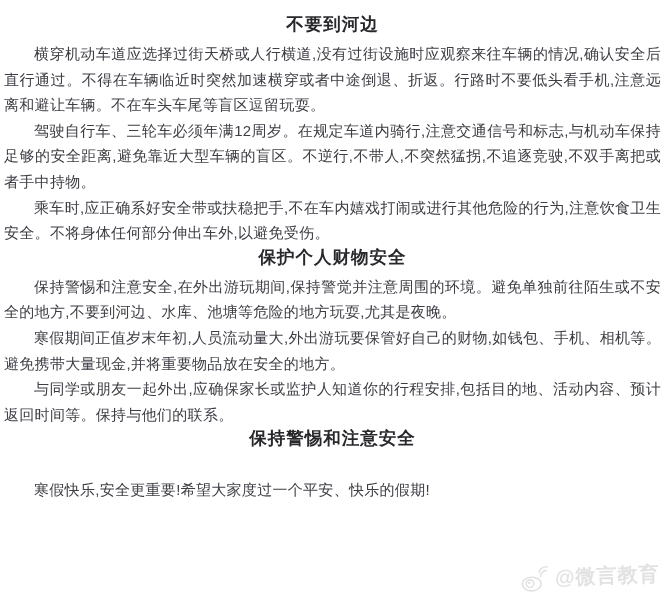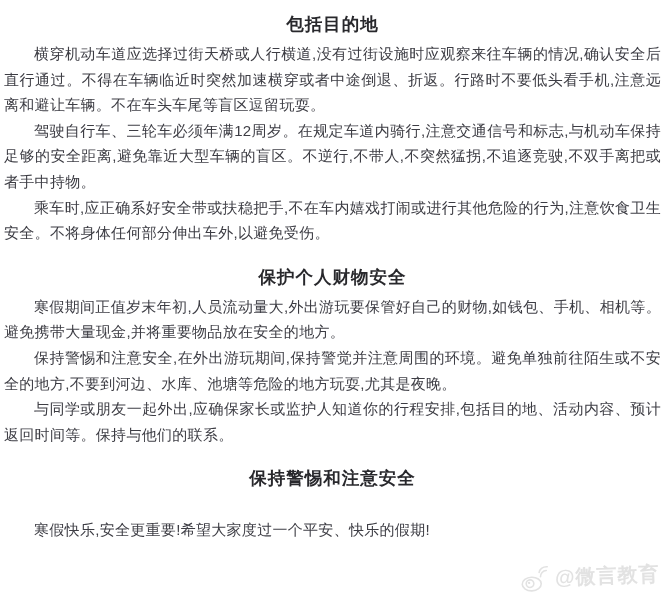--- a/index.html
+++ b/index.html
@@ -18,21 +18,21 @@
   }
   .section-title {
     margin: 0 0 6px 0;
     font-size: 17.5px;
     line-height: 22px;
     font-weight: bold;
     text-align: center;
     color: #28282c;
     letter-spacing: 1px;
   }
-  .section-title.spaced { margin-top: 20px; }
+  .section-title.spaced { }
   .para {
     margin: 0;
     font-size: 15px;
     line-height: 25.6px;
     letter-spacing: 0.3px;
     text-indent: 2em;
     text-align: justify;
     color: #3d3d44;
   }
   .closing {
@@ -52,28 +52,28 @@
     transform: rotate(-2deg);
     user-select: none;
   }
   .watermark svg { display: block; }
 </style>
 </head>
 <body>
 
 <div class="doc">
 
-  <h2 class="section-title">包括目的地</h2>
+  <h2 class="section-title">不要到河边</h2>
   <p class="para">横穿机动车道应选择过街天桥或人行横道,没有过街设施时应观察来往车辆的情况,确认安全后直行通过。不得在车辆临近时突然加速横穿或者中途倒退、折返。行路时不要低头看手机,注意远离和避让车辆。不在车头车尾等盲区逗留玩耍。</p>
   <p class="para">驾驶自行车、三轮车必须年满12周岁。在规定车道内骑行,注意交通信号和标志,与机动车保持足够的安全距离,避免靠近大型车辆的盲区。不逆行,不带人,不突然猛拐,不追逐竞驶,不双手离把或者手中持物。</p>
   <p class="para">乘车时,应正确系好安全带或扶稳把手,不在车内嬉戏打闹或进行其他危险的行为,注意饮食卫生安全。不将身体任何部分伸出车外,以避免受伤。</p>
 
   <h2 class="section-title spaced">保护个人财物安全</h2>
+  <p class="para">保持警惕和注意安全,在外出游玩期间,保持警觉并注意周围的环境。避免单独前往陌生或不安全的地方,不要到河边、水库、池塘等危险的地方玩耍,尤其是夜晚。</p>
   <p class="para">寒假期间正值岁末年初,人员流动量大,外出游玩要保管好自己的财物,如钱包、手机、相机等。避免携带大量现金,并将重要物品放在安全的地方。</p>
-  <p class="para">保持警惕和注意安全,在外出游玩期间,保持警觉并注意周围的环境。避免单独前往陌生或不安全的地方,不要到河边、水库、池塘等危险的地方玩耍,尤其是夜晚。</p>
   <p class="para">与同学或朋友一起外出,应确保家长或监护人知道你的行程安排,包括目的地、活动内容、预计返回时间等。保持与他们的联系。</p>
 
   <h2 class="section-title spaced">保持警惕和注意安全</h2>
 
   <p class="para closing">寒假快乐,安全更重要!希望大家度过一个平安、快乐的假期!</p>
 
 </div>
 
 <div class="watermark">
   <span>

